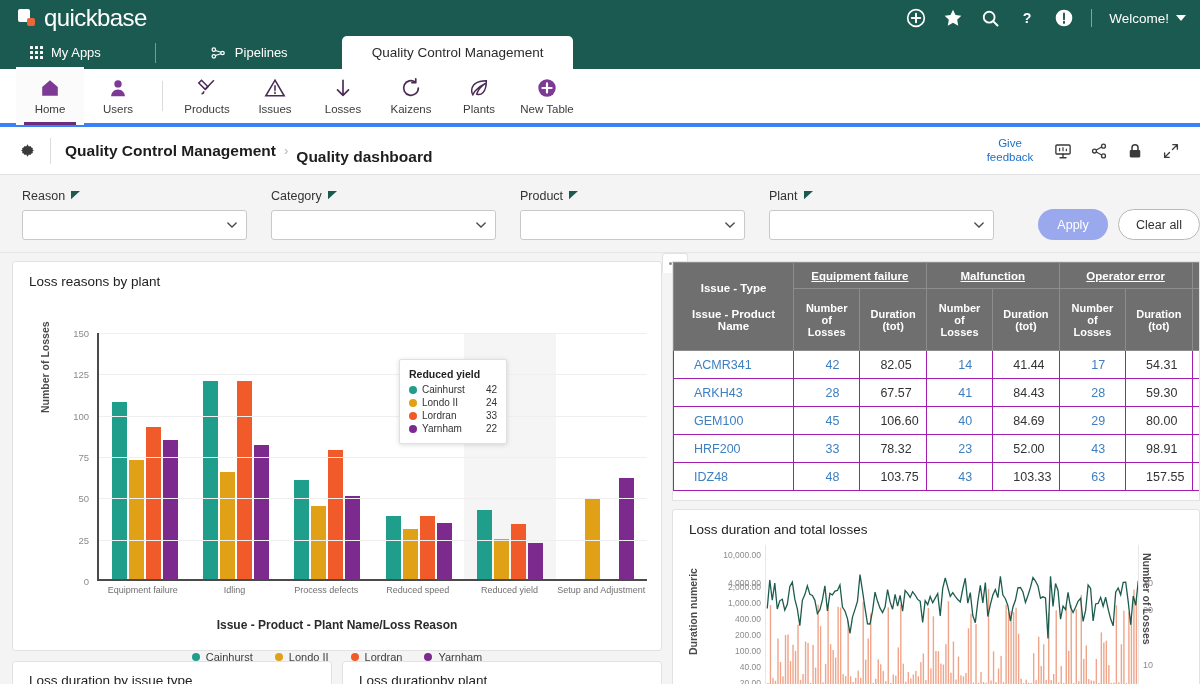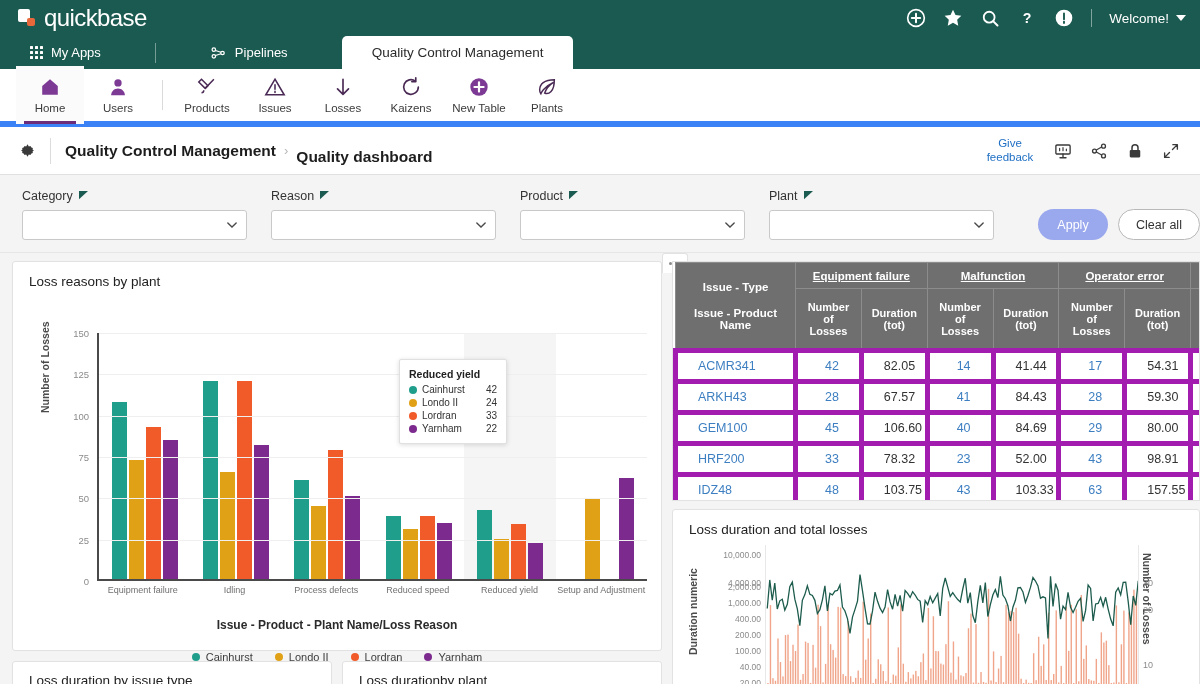--- a/index.html
+++ b/index.html
@@ -66,21 +66,21 @@
   .grid-icon {
     display: grid; grid-template-columns: repeat(3,3px);
     grid-template-rows: repeat(3,3px); gap: 2px;
   }
   .grid-icon i { background: #fff; width: 3px; height: 3px; border-radius: .5px; }
   .vsep { width: 1px; height: 20px; background: rgba(255,255,255,.4); align-self: center; }
 
   
   .tablenav {
     height: 58px; background: #fff; display: flex; align-items: center;
-    padding-left: 16px; border-bottom: 6px solid #3b82f6;
+    padding-left: 16px; border-bottom: 4px solid #3b82f6;
     position: relative;
   }
   .navitem {
     width: 68px; height: 58px; display: flex; flex-direction: column;
     align-items: center; justify-content: center; gap: 4px;
     font-size: 11.5px; color: #3b3b3b; cursor: pointer; position: relative;
   }
   .navitem.home { background: #fbfbfb; }
   .navitem.home::after {
     content: ""; position: absolute; left: 8px; right: 8px; bottom: 0;
@@ -238,21 +238,21 @@
   table { border-collapse: collapse; width: 586px; table-layout: fixed; }
   thead th {
     background: #706f6f; color: #fff; font-size: 11.5px; font-weight: bold;
     border: 1px solid #8d8c8c; padding: 6px 8px; text-align: center;
     vertical-align: middle;
   }
   thead th.grp { height: 26px; }
   thead th u { text-decoration: underline; }
   thead th.sub { height: 62px; font-size: 11px; }
   tbody td {
-    font-size: 12.5px; color: #333; border: 5px solid #a21caf;
+    font-size: 12.5px; color: #333; border: 1px solid #a21caf;
     padding: 6px 20px; height: 28px;
   }
   td.link { color: #3d7fc1; cursor: pointer; }
   td.num { text-align: right; color: #3d7fc1; }
   td.dur { text-align: left; color: #333; }
   .c0 { width: 120px; } .cN { width: 62px; } .cD { width: 68px; }
 
   
   .linecard { height: 184px; overflow: hidden; position: relative; }
   .lc-wrap { position: relative; height: 150px; }
@@ -385,30 +385,30 @@
   </div>
   <div class="navitem">
     <svg class="navicon" viewBox="0 0 24 24">
         <path d="M20 12a8 8 0 1 1-3.2-6.4" fill="none" stroke="#4a2a55" stroke-width="1.8" stroke-linecap="round"></path>
         <path d="M17.2 2v4.2h-4.3" fill="none" stroke="#4a2a55" stroke-width="1.8" stroke-linecap="round" stroke-linejoin="round"></path>
       </svg>
     <span>Kaizens</span>
   </div>
   <div class="navitem">
     <svg class="navicon" viewBox="0 0 24 24">
+        <path d="M20 4C9 4 4 9 4 15c0 2.6 1.3 4.4 1.3 4.4S8 12 19 7c0 0-7 4.5-9.6 11.7C14 20.5 20 17 20 4z" fill="none" stroke="#4a2a55" stroke-width="1.6"></path>
+      </svg>
+    <span>Plants</span>
+  </div>
+  <div class="navitem">
+    <svg class="navicon" viewBox="0 0 24 24">
         <circle cx="12" cy="12" r="9.5" fill="#7d3a95"></circle>
         <path d="M12 7v10M7 12h10" stroke="#fff" stroke-width="2.4" stroke-linecap="round"></path>
       </svg>
     <span>New Table</span>
-  </div>
-  <div class="navitem">
-    <svg class="navicon" viewBox="0 0 24 24">
-        <path d="M20 4C9 4 4 9 4 15c0 2.6 1.3 4.4 1.3 4.4S8 12 19 7c0 0-7 4.5-9.6 11.7C14 20.5 20 17 20 4z" fill="none" stroke="#4a2a55" stroke-width="1.6"></path>
-      </svg>
-    <span>Plants</span>
   </div>
 </div>
 
 <div class="crumbbar">
   <span class="gear-btn">
     <svg width="17" height="17" viewBox="0 0 24 24">
         <path d="M12 8.3a3.7 3.7 0 1 0 0 7.4 3.7 3.7 0 0 0 0-7.4zm9 3.7l-1.9-1.3.5-2.2-2.1-.9-1.4-1.8-2.2.4L12 3.3l-1.9 2.9-2.2-.4-1.4 1.8-2.1.9.5 2.2L3 12l1.9 1.3-.5 2.2 2.1.9 1.4 1.8 2.2-.4 1.9 2.9 1.9-2.9 2.2.4 1.4-1.8 2.1-.9-.5-2.2z" fill="#3a3a3a"></path>
       </svg>
   </span>
   <span class="crumb-sep-v"></span>
@@ -435,35 +435,35 @@
       </svg>
     <svg class="cicon" viewBox="0 0 24 24">
         <path d="M14.5 3.5h6v6M20.5 3.5L14 10M9.5 20.5h-6v-6M3.5 20.5L10 14" fill="none" stroke="#3a3a3a" stroke-width="1.8" stroke-linecap="round" stroke-linejoin="round"></path>
       </svg>
   </div>
 </div>
 
 <div class="filterbar">
   <div class="fgroup">
     <span class="flabel">
-      <span>Category</span>
+      <span>Reason</span>
       <svg class="fflag" viewBox="0 0 10 11">
           <path d="M0 0h10L0 9z" fill="#1b5a50"></path>
         </svg>
     </span>
     <div class="fselect">
       <svg class="chev" viewBox="0 0 12 7">
           <path d="M1 1l5 5 5-5" fill="none" stroke="#4a4a4a" stroke-width="1.6" stroke-linecap="round"></path>
         </svg>
     </div>
   </div>
 
   <div class="fgroup">
     <span class="flabel">
-      <span>Reason</span>
+      <span>Category</span>
       <svg class="fflag" viewBox="0 0 10 11">
           <path d="M0 0h10L0 9z" fill="#1b5a50"></path>
         </svg>
     </span>
     <div class="fselect">
       <svg class="chev" viewBox="0 0 12 7">
           <path d="M1 1l5 5 5-5" fill="none" stroke="#4a4a4a" stroke-width="1.6" stroke-linecap="round"></path>
         </svg>
     </div>
   </div>

